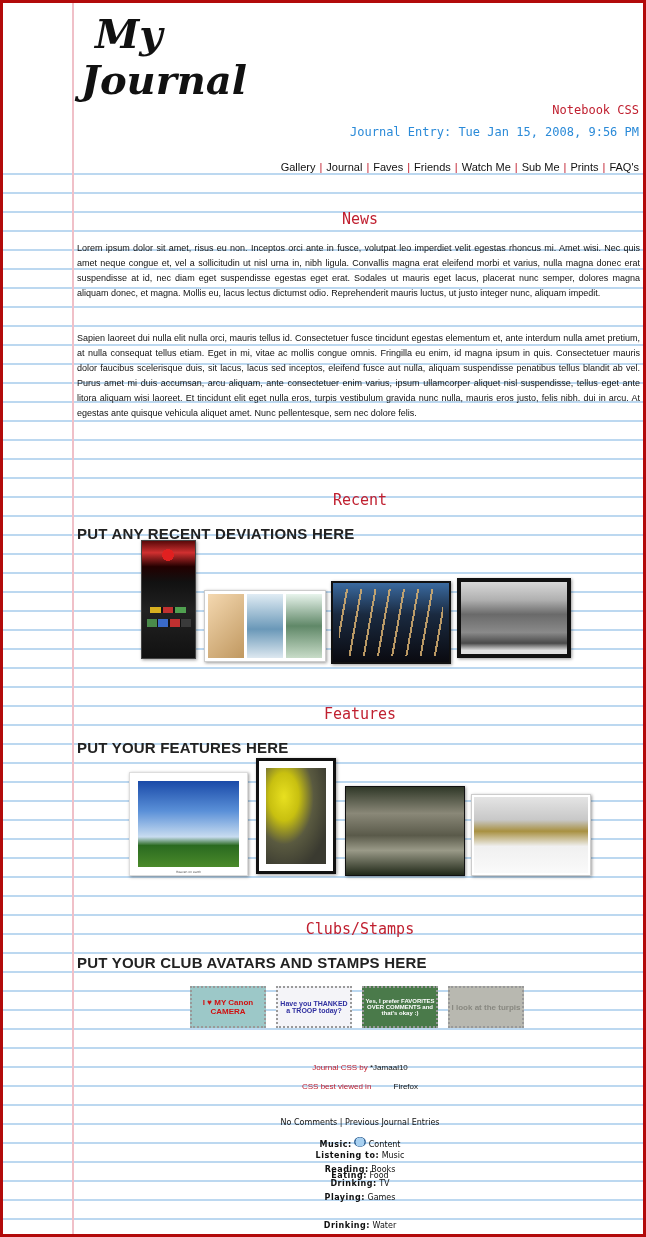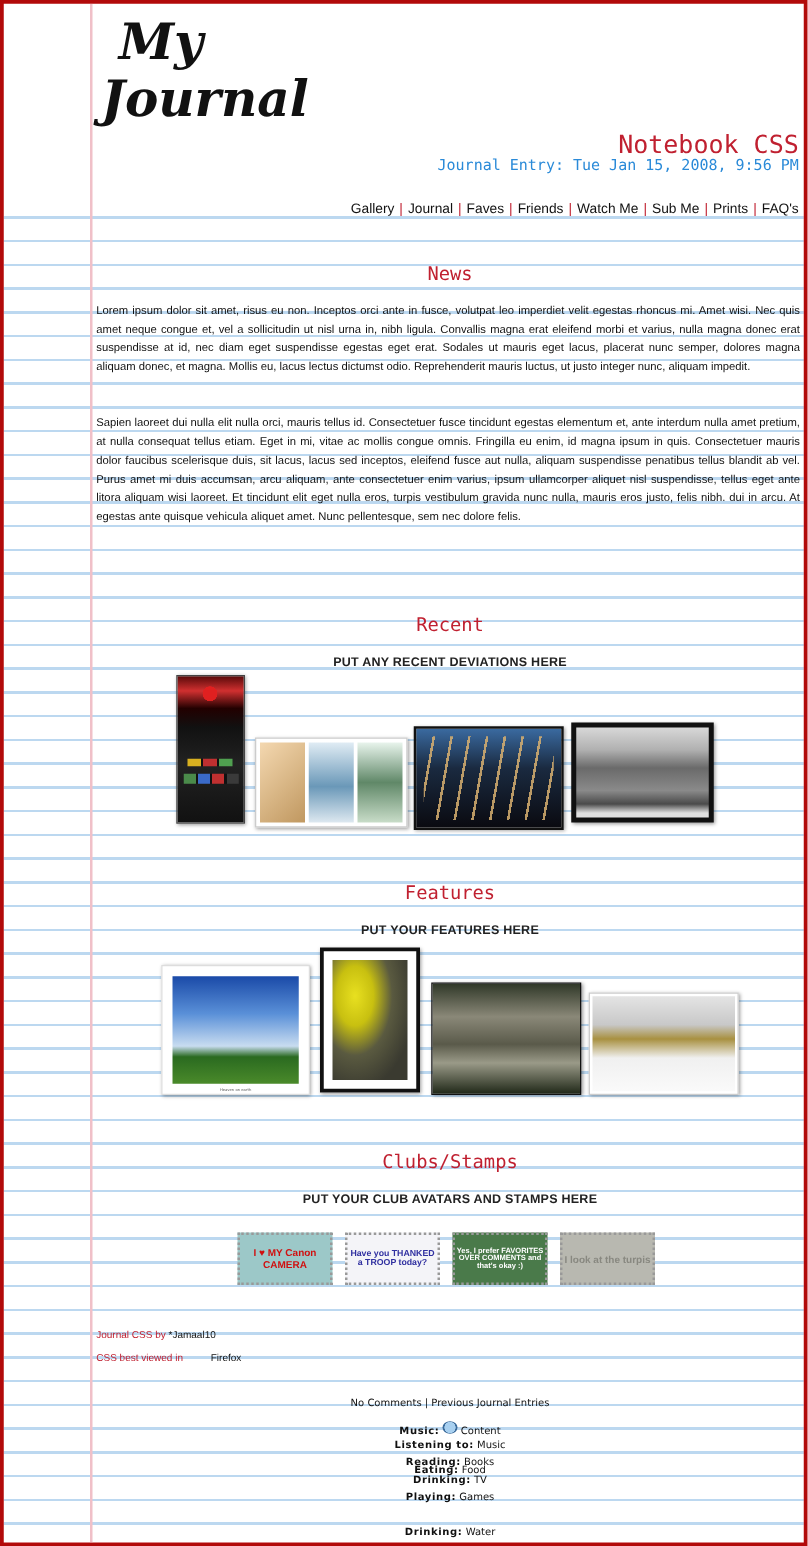--- a/index.html
+++ b/index.html
@@ -11,30 +11,30 @@
     background-image:
       linear-gradient(to right, transparent 69px, #f0c0c8 69px, #f0c0c8 71px, transparent 71px),
       repeating-linear-gradient(to bottom, transparent 0px, transparent 16px, #bcd8f0 16px, #bcd8f0 18px, transparent 18px, transparent 19px);
     background-position: 0 0, 0 154px;
     background-size: 100% 100%, 100% 1100px;
     background-repeat: no-repeat, no-repeat;
     overflow:hidden;
   }
   .margin-line { position:absolute; left:69px; top:0; width:2px; height:100%; background:#f0c0c8; }
   .title { position:absolute; left:78px; top:8px; font-family:"DejaVu Serif", serif; font-style:italic; font-size:40px; line-height:46px; color:#111; font-weight:bold; }
-  .subtitle { position:absolute; right:4px; top:100px; font-family:"DejaVu Sans Mono", monospace; font-size:20px; color:#c02030;text-align:center; }
+  .subtitle { position:absolute; right:4px; top:100px; font-family:"DejaVu Sans Mono", monospace; font-size:12px; color:#c02030;text-align:center; }
   .entry-date { position:absolute; right:4px; top:122px; font-family:"DejaVu Sans Mono", monospace; font-size:12px; color:#2a8ad8; }
   .nav { position:absolute; right:4px; top:158px; font-family:"Liberation Sans", sans-serif; font-size:11px; color:#111; }
   .nav a { color:#111; text-decoration:none; }
   .nav .sep { color:#c02030; margin:0 4px; }
   .section-title { position:absolute; left:74px; width:566px; text-align:center; font-family:"DejaVu Sans Mono", monospace; font-size:15px; color:#c02030; }
-  .section-sub { position:absolute; left:74px; width:566px; text-align:center; font-family:"Liberation Sans", sans-serif; font-size:10px; font-weight:bold; color:#222; letter-spacing:0.2px; }
+  .section-sub { position:absolute; left:74px; width:566px; font-family:"Liberation Sans", sans-serif; font-size:15px; font-weight:bold; color:#222; letter-spacing:0.2px; }
   .para { position:absolute; left:74px; width:563px; font-family:"Liberation Sans", sans-serif; font-size:9px; line-height:15px; color:#111; text-align:justify; }
   .thumb { position:absolute; box-shadow:1px 1px 3px rgba(0,0,0,0.4); }
-  .footer-line { position:absolute; left:74px; width:566px; font-family:"Liberation Sans", sans-serif; font-size:8px; color:#c02030; }
+  .footer-line { position:absolute; left:74px; width:566px; text-align:center; font-family:"Liberation Sans", sans-serif; font-size:8px; color:#c02030; }
   .footer-line .dark { color:#111; }
   .info-line { position:absolute; left:74px; width:566px; text-align:center; font-family:"DejaVu Sans", sans-serif; font-size:8px; color:#111; }
   .info-line b { letter-spacing:0.5px; }
   .stamp { position:absolute; width:76px; height:42px; border:2px dotted #999; background:#eee; display:flex; align-items:center; justify-content:center; text-align:center; font-family:"Liberation Sans", sans-serif; font-size:8px; font-weight:bold; box-sizing:border-box; }
 </style>
 </head>
 <body>
 
 <div class="page">
   <div class="margin-line"></div>

